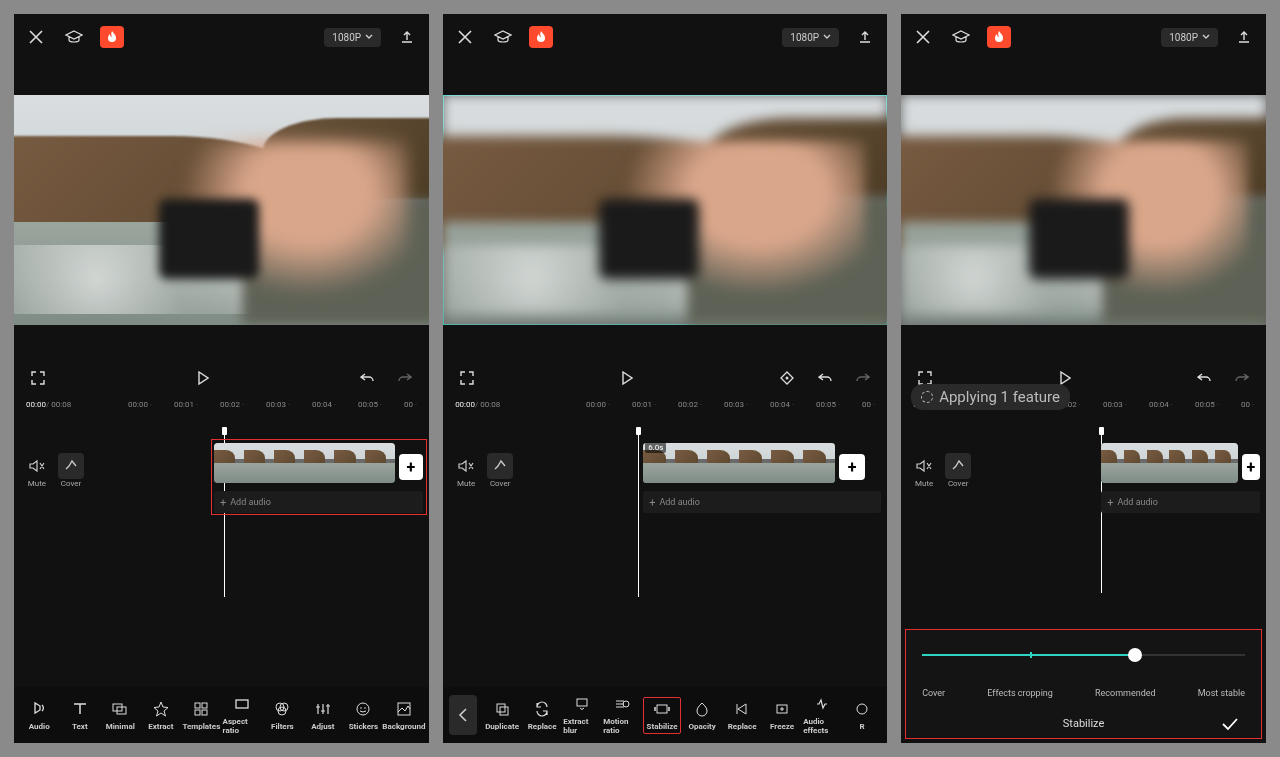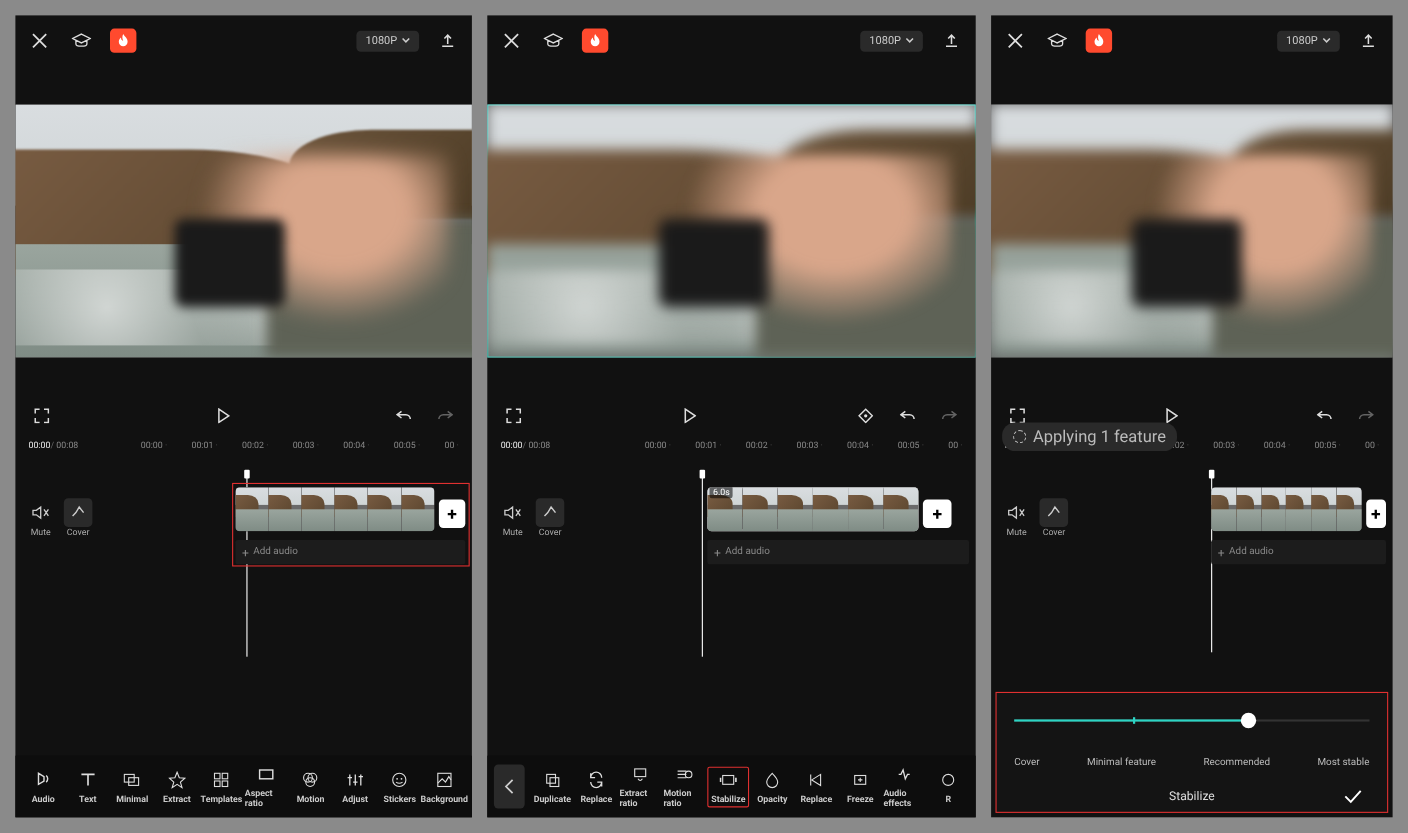--- a/index.html
+++ b/index.html
@@ -470,21 +470,21 @@
         <div>Aspect ratio</div>
       </div>
       <div class="tool">
         <div class="ic">
           <svg width="16" height="16" viewBox="0 0 16 16">
             <circle cx="6" cy="6" r="4" fill="none" stroke="currentColor"></circle>
             <circle cx="10" cy="6" r="4" fill="none" stroke="currentColor"></circle>
             <circle cx="8" cy="10" r="4" fill="none" stroke="currentColor"></circle>
           </svg>
         </div>
-        <div>Motion</div>
+        <div>Filters</div>
       </div>
       <div class="tool">
         <div class="ic">
           <svg width="16" height="16" viewBox="0 0 16 16">
             <path d="M3 3 v10 M8 3 v10 M13 3 v10 M1 6 h4 M6 10 h4 M11 5 h4" stroke="currentColor" stroke-width="1.2"></path>
           </svg>
         </div>
         <div>Adjust</div>
       </div>
       <div class="tool">
@@ -690,21 +690,21 @@
         </div>
         <div>Replace</div>
       </div>
       <div class="tool">
         <div class="ic">
           <svg width="16" height="16" viewBox="0 0 16 16">
             <rect x="3" y="3" width="10" height="7" fill="none" stroke="currentColor"></rect>
             <path d="M6 12 q2 3 4 0" fill="none" stroke="currentColor"></path>
           </svg>
         </div>
-        <div>Extract ratio</div>
+        <div>Extract blur</div>
       </div>
       <div class="tool">
         <div class="ic">
           <svg width="16" height="16" viewBox="0 0 16 16">
             <path d="M2 5 h8 M2 8 h8 M2 11 h8" stroke="currentColor" stroke-width="1"></path>
             <circle cx="12" cy="8" r="3" fill="none" stroke="currentColor"></circle>
           </svg>
         </div>
         <div>Motion ratio</div>
       </div>
@@ -917,21 +917,21 @@
 
   <div class="stabilize-panel">
     <div class="slider-row">
       <div class="slider-track"></div>
       <div class="slider-fill" id="stab-fill" style="width: 66%;"></div>
       <div class="slider-tick" style="left:33.3%"></div>
       <div class="slider-thumb" id="stab-thumb" style="left: 66%;"></div>
     </div>
     <div class="slider-labels">
       <span>Cover</span>
-      <span>Minimal feature</span>
+      <span>Effects cropping</span>
       <span>Recommended</span>
       <span>Most stable</span>
     </div>
     <div class="stab-footer">
       <div style="flex:1;text-align:center">Stabilize</div>
       <div class="check">
         <svg width="18" height="14" viewBox="0 0 18 14">
             <path d="M2 7 L7 12 L16 2" fill="none" stroke="#fff" stroke-width="1.8"></path>
           </svg>
       </div>

